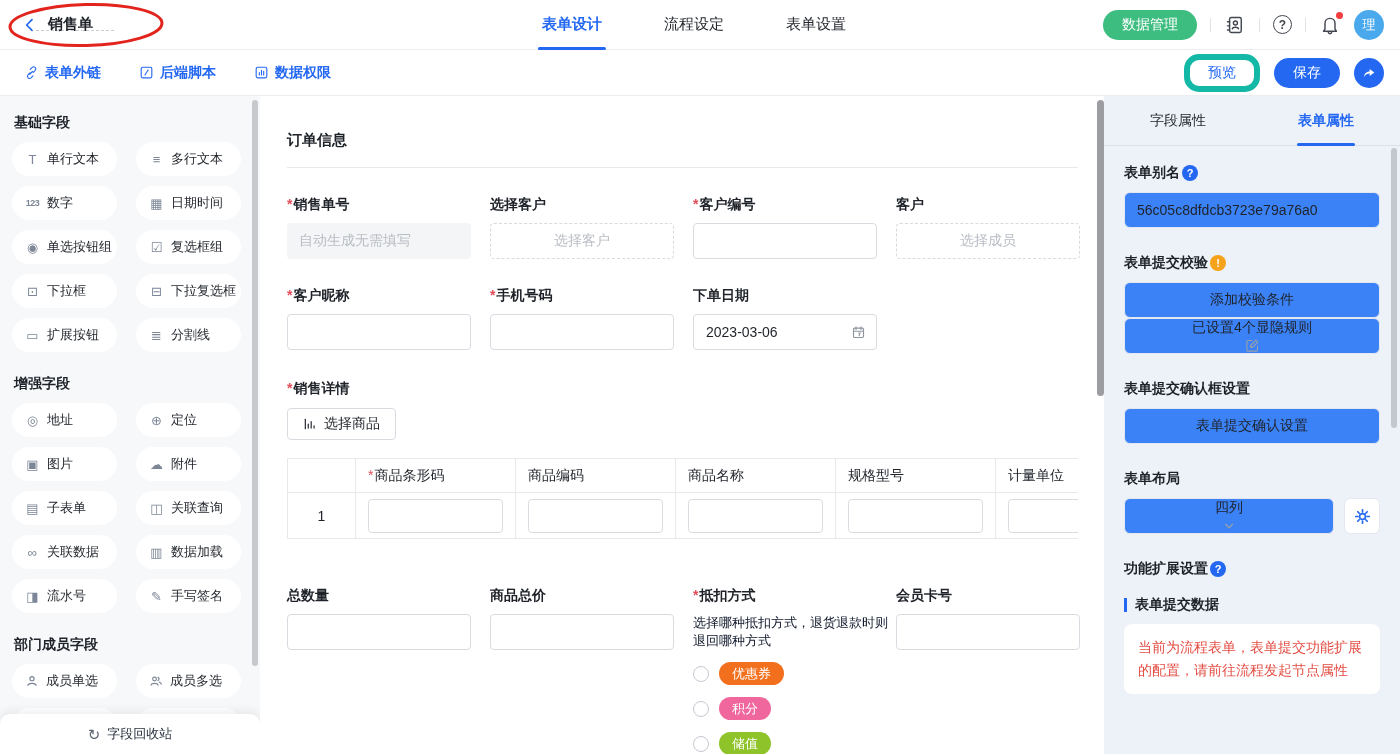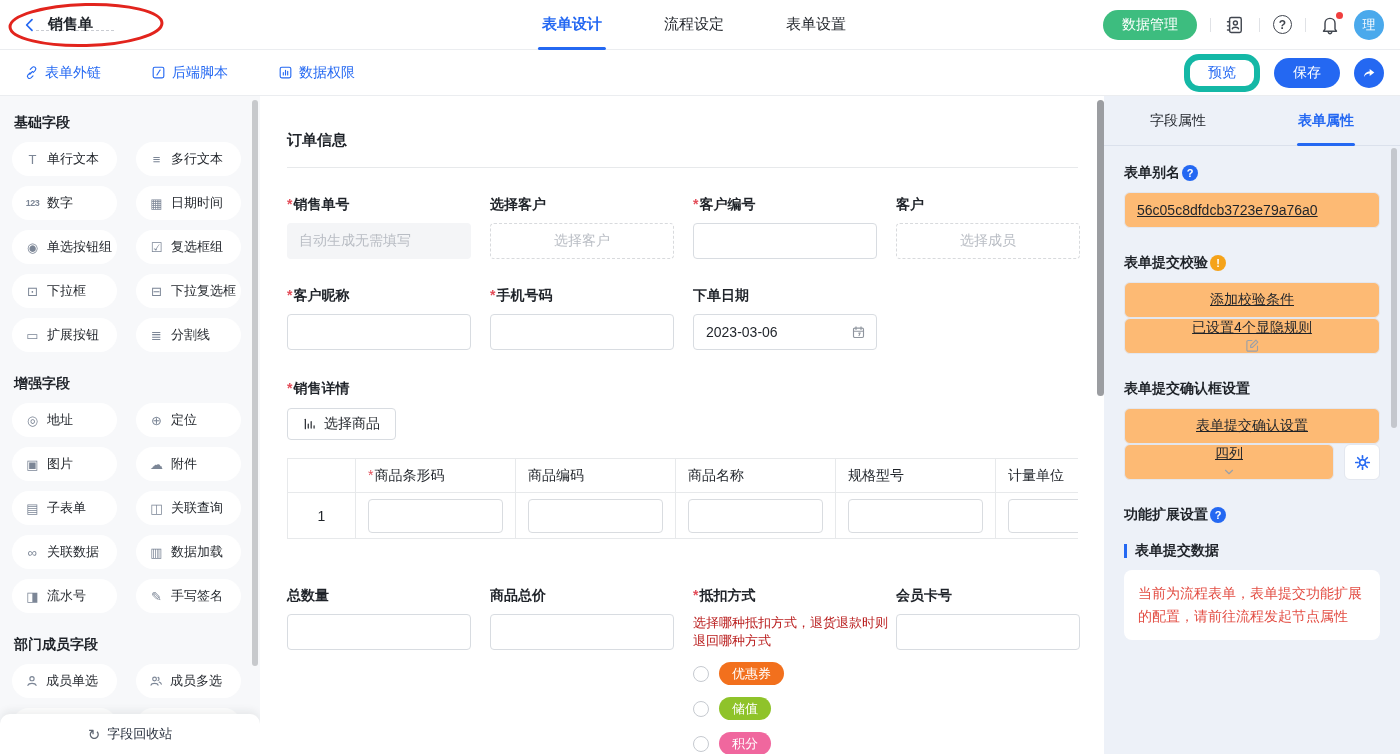--- a/index.html
+++ b/index.html
@@ -21,21 +21,21 @@
   .btn-green { height:30px; padding:0 19px; border-radius:15px; background:#3dbd7f; color:#fff; font-size:14px; display:flex; align-items:center; cursor:pointer; }
   .vsep { width:1px; height:14px; background:#e0e2e6; }
   .hicon { width:22px; height:22px; display:flex; align-items:center; justify-content:center; color:#41464f; cursor:pointer; }
   .icon-help-round { width:19px; height:19px; border:1.6px solid #41464f; border-radius:50%; font-size:12px; font-weight:600; display:flex; align-items:center; justify-content:center; color:#41464f; cursor:pointer; }
   .bell-wrap { position:relative; cursor:pointer; }
   .bell-dot { position:absolute; top:-2px; right:-2px; width:7px; height:7px; border-radius:50%; background:#f03e3e; }
   .avatar { width:30px; height:30px; border-radius:50%; background:#4aa9ec; color:#fff; font-size:13px; display:flex; align-items:center; justify-content:center; cursor:pointer; }
 
   
   .toolbar { height:46px; border-bottom:1px solid #ebedf0; display:flex; align-items:center; position:relative; background:#fff; }
-  .tb-links { display:flex; gap:50px; margin-left:24px; }
+  .tb-links { display:flex; gap:38px; margin-left:24px;font-weight:bold; }
   .tb-link { display:flex; align-items:center; gap:6px; color:#2468f2; font-size:14px; cursor:pointer; }
   .tb-right { position:absolute; right:16px; display:flex; align-items:center; gap:14px; }
   .btn-preview { height:38px; padding:0 18px; border-radius:15px; border:6px solid #14b8a6; color:#2468f2; background:#fff; font-size:14px; display:flex; align-items:center; cursor:pointer; }
   .btn-save { height:30px; padding:0 19px; border-radius:15px; background:#2468f2; color:#fff; font-size:14px; display:flex; align-items:center; cursor:pointer; }
   .btn-share { width:30px; height:30px; border-radius:50%; background:#2468f2; display:flex; align-items:center; justify-content:center; cursor:pointer; }
 
   
   .page-body { display:flex; height:658px; position:relative; }
 
   
@@ -72,37 +72,37 @@
   .btn-pick { margin-top:10px; height:32px; border:1px solid #d8dce1; border-radius:4px; background:#fff; padding:0 15px; display:inline-flex; align-items:center; gap:7px; font-size:14px; color:#1f2329; cursor:pointer; }
   .tbl-clip { width:791px; overflow:hidden; margin-top:18px; }
   table.subtbl { border-collapse:collapse; table-layout:fixed; width:868px; background:#fff; }
   table.subtbl th, table.subtbl td { border:1px solid #e7e9eb; font-weight:400; font-size:14px; color:#1f2329; }
   table.subtbl th { height:34px; text-align:left; padding:0 12px; }
   table.subtbl td { height:46px; padding:0 12px; }
   .idx-col { width:68px; text-align:center !important; }
   .cell-input { width:100%; height:34px; border:1px solid #d9dce0; border-radius:4px; background:#fff; cursor:text; }
 
   .grid4.bottom { margin-top:48px; align-items:start; }
-  .helper { width:197px; font-size:13px; color:#b91c1c; line-height:18px; margin-bottom:12px; }
+  .helper { width:197px; font-size:13px; color:#0f172a; line-height:18px; margin-bottom:12px; }
   .opt-row { display:flex; align-items:center; gap:10px; margin-top:12px; }
   .radio { width:16px; height:16px; border:1px solid #c6cad0; border-radius:50%; background:#fff; flex:none; cursor:pointer; }
   .opt-pill { padding:2px 13px; border-radius:12px; color:#fff; font-size:13px; line-height:19px; }
 
   .canvas-scroll { position:absolute; left:1097px; top:4px; width:7px; height:296px; border-radius:4px; background:#9b9da1; z-index:6; }
 
   
   .panel { width:296px; flex:none; background:#edf1f8; position:relative; padding:0 20px; overflow:hidden; }
   .p-tabs { display:flex; height:50px; margin:0 -20px; border-bottom:1px solid #dbe1ec; }
   .p-tab { flex:1; display:flex; align-items:center; justify-content:center; font-size:14px; color:#1f2329; position:relative; cursor:pointer; }
   .p-tab.active { color:#2468f2; font-weight:600; }
   .p-tab.active .p-tab-line { position:absolute; bottom:-1px; left:50%; transform:translateX(-50%); width:58px; height:3px; background:#2468f2; border-radius:2px; }
   .p-label { display:flex; align-items:center; gap:2px; font-size:14px; font-weight:700; color:#1f2329; margin:26px 0 10px; }
   .icon-q { width:16px; height:16px; border-radius:50%; background:#2468f2; color:#fff; font-size:11px; font-weight:700; display:flex; align-items:center; justify-content:center; }
   .icon-warn { width:16px; height:16px; border-radius:50%; background:#f5a31a; color:#fff; font-size:11px; font-weight:700; display:flex; align-items:center; justify-content:center; }
-  .p-box { background:#fdba74; border:1px solid #e3e7ef; border-radius:6px; height:36px; display:flex; align-items:center; padding:0 12px; font-size:14px; color:#1f2329;text-decoration:underline; }
+  .p-box { background:#3b82f6; border:1px solid #e3e7ef; border-radius:6px; height:36px; display:flex; align-items:center; padding:0 12px; font-size:14px; color:#1f2329; }
   .p-box.center { justify-content:center; cursor:pointer; }
   .p-box.between { justify-content:space-between;flex-direction:column; }
   .edit-glyph { color:#9aa0a9; display:flex; cursor:pointer; }
   .layout-row { display:flex; gap:10px; }
   .p-select { flex:1; cursor:pointer; }
   .chev { color:#9aa0a9; display:flex; }
   .gear-btn { width:36px; height:36px; flex:none; background:#fff; border:1px solid #e3e7ef; border-radius:6px; display:flex; align-items:center; justify-content:center; color:#2468f2; cursor:pointer; }
   .sub-head { display:flex; align-items:center; gap:8px; font-size:14px; font-weight:700; color:#1f2329; margin:18px 0 10px; }
   .sub-bar { width:3px; height:14px; background:#2468f2; flex:none; }
   .warn-card { background:#fff; border-radius:8px; padding:12px 14px; color:#e34d43; font-size:14px; line-height:1.65; }
@@ -458,25 +458,25 @@
             <span class="star">*</span>
             <span>抵扣方式</span>
           </div>
         <div class="helper">选择哪种抵扣方式，退货退款时则退回哪种方式</div>
         <div class="opt-row">
           <span class="radio"></span>
           <span class="opt-pill" style="background-color: rgb(242, 112, 29);">优惠券</span>
         </div>
         <div class="opt-row">
           <span class="radio"></span>
-          <span class="opt-pill" style="background-color: rgb(143, 195, 42);">储值</span>
+          <span class="opt-pill" style="background-color: rgb(240, 103, 158);">积分</span>
         </div>
         <div class="opt-row">
           <span class="radio"></span>
-          <span class="opt-pill" style="background-color: rgb(240, 103, 158);">积分</span>
+          <span class="opt-pill" style="background-color: rgb(143, 195, 42);">储值</span>
         </div>
 
       </div>
       <div>
         <div class="flabel">
             <span>会员卡号</span>
           </div>
         <div class="ctrl ctrl-input"></div>
       </div>
     </div>
@@ -515,20 +515,23 @@
             <path d="M17.5 3.5l3 3L12 15h-3v-3z"></path>
           </svg>
       </span>
     </div>
 
     <div class="p-label">
         <span>表单提交确认框设置</span>
       </div>
     <div class="p-box center">表单提交确认设置</div>
 
+    <div class="p-label">
+        <span>表单布局</span>
+      </div>
     <div class="layout-row">
       <div class="p-box between p-select">
         <span>四列</span>
         <span class="chev">
             <svg width="14" height="14" viewBox="0 0 24 24" fill="none" stroke="currentColor" stroke-width="2" stroke-linecap="round" stroke-linejoin="round">
               <polyline points="6,9 12,15 18,9"></polyline>
             </svg>
           </span>
       </div>
       <div class="gear-btn">

